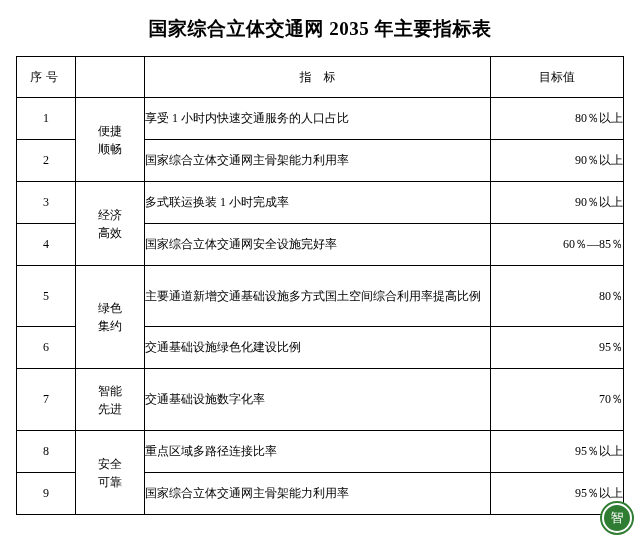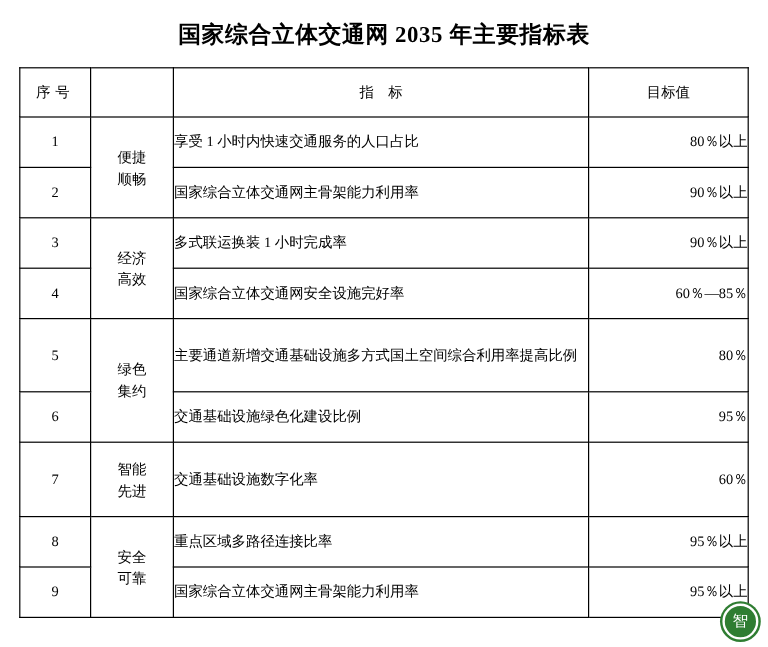--- a/index.html
+++ b/index.html
@@ -211,21 +211,21 @@
         <td class="tgt">95％</td>
       </tr>
 
       <tr class="r7">
         <td class="seq">7</td>
         <td class="cat">
           <div>智能</div>
           <div>先进</div>
         </td>
         <td class="ind">交通基础设施数字化率</td>
-        <td class="tgt">60％</td>
+        <td class="tgt">70％</td>
       </tr>
 
       <tr class="r8">
         <td class="seq">8</td>
         <td class="cat" rowspan="2">
           <div>安全</div>
           <div>可靠</div>
         </td>
         <td class="ind">重点区域多路径连接比率</td>
         <td class="tgt">95％以上</td>

